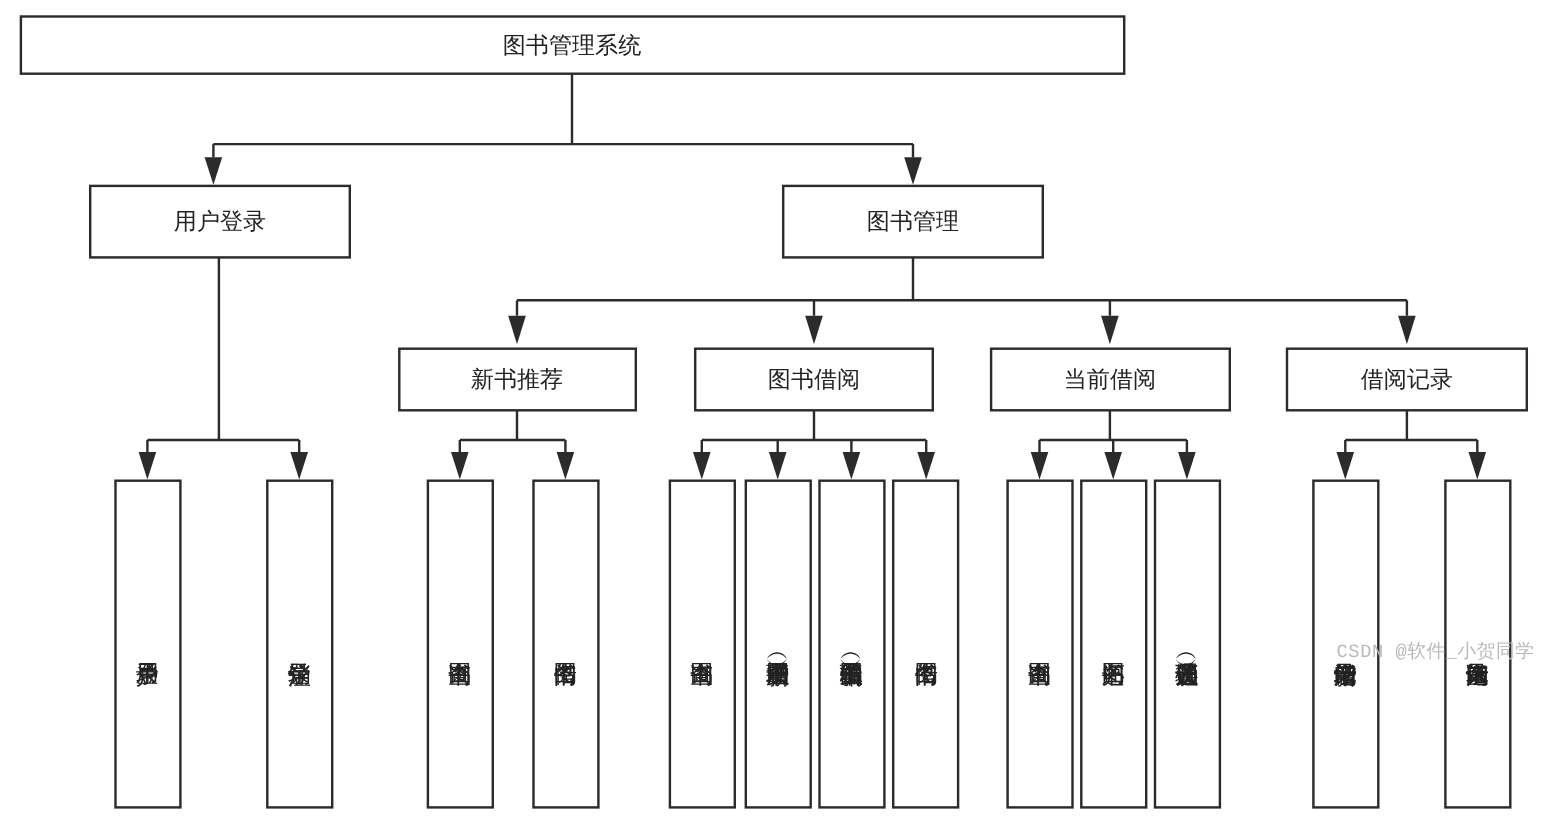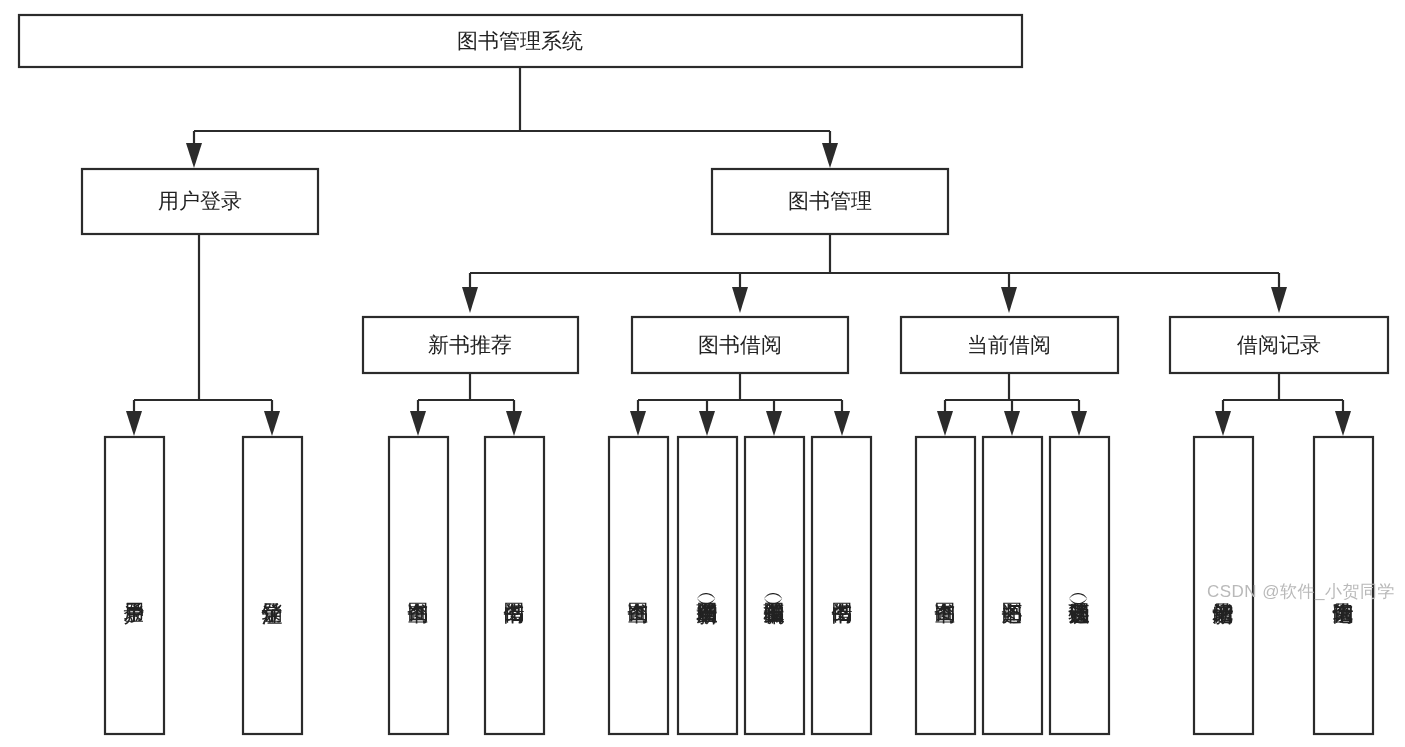--- a/index.html
+++ b/index.html
@@ -54,21 +54,21 @@
     fill: none;
   }
   .arrow-head {
     fill: #2b2b2b;
     stroke: none;
   }
   .watermark-text {
     position: absolute;
     right: 10px;
     bottom: 6px;
-    font-family: Liberation Sans, sans-serif;
+    font-family: Liberation Mono, monospace;
     font-size: 17px;
     color: #b9b9b9;
     letter-spacing: 0.5px;
     white-space: nowrap;
     user-select: none;
   }
 </style>
 </head>
 <body>
 

